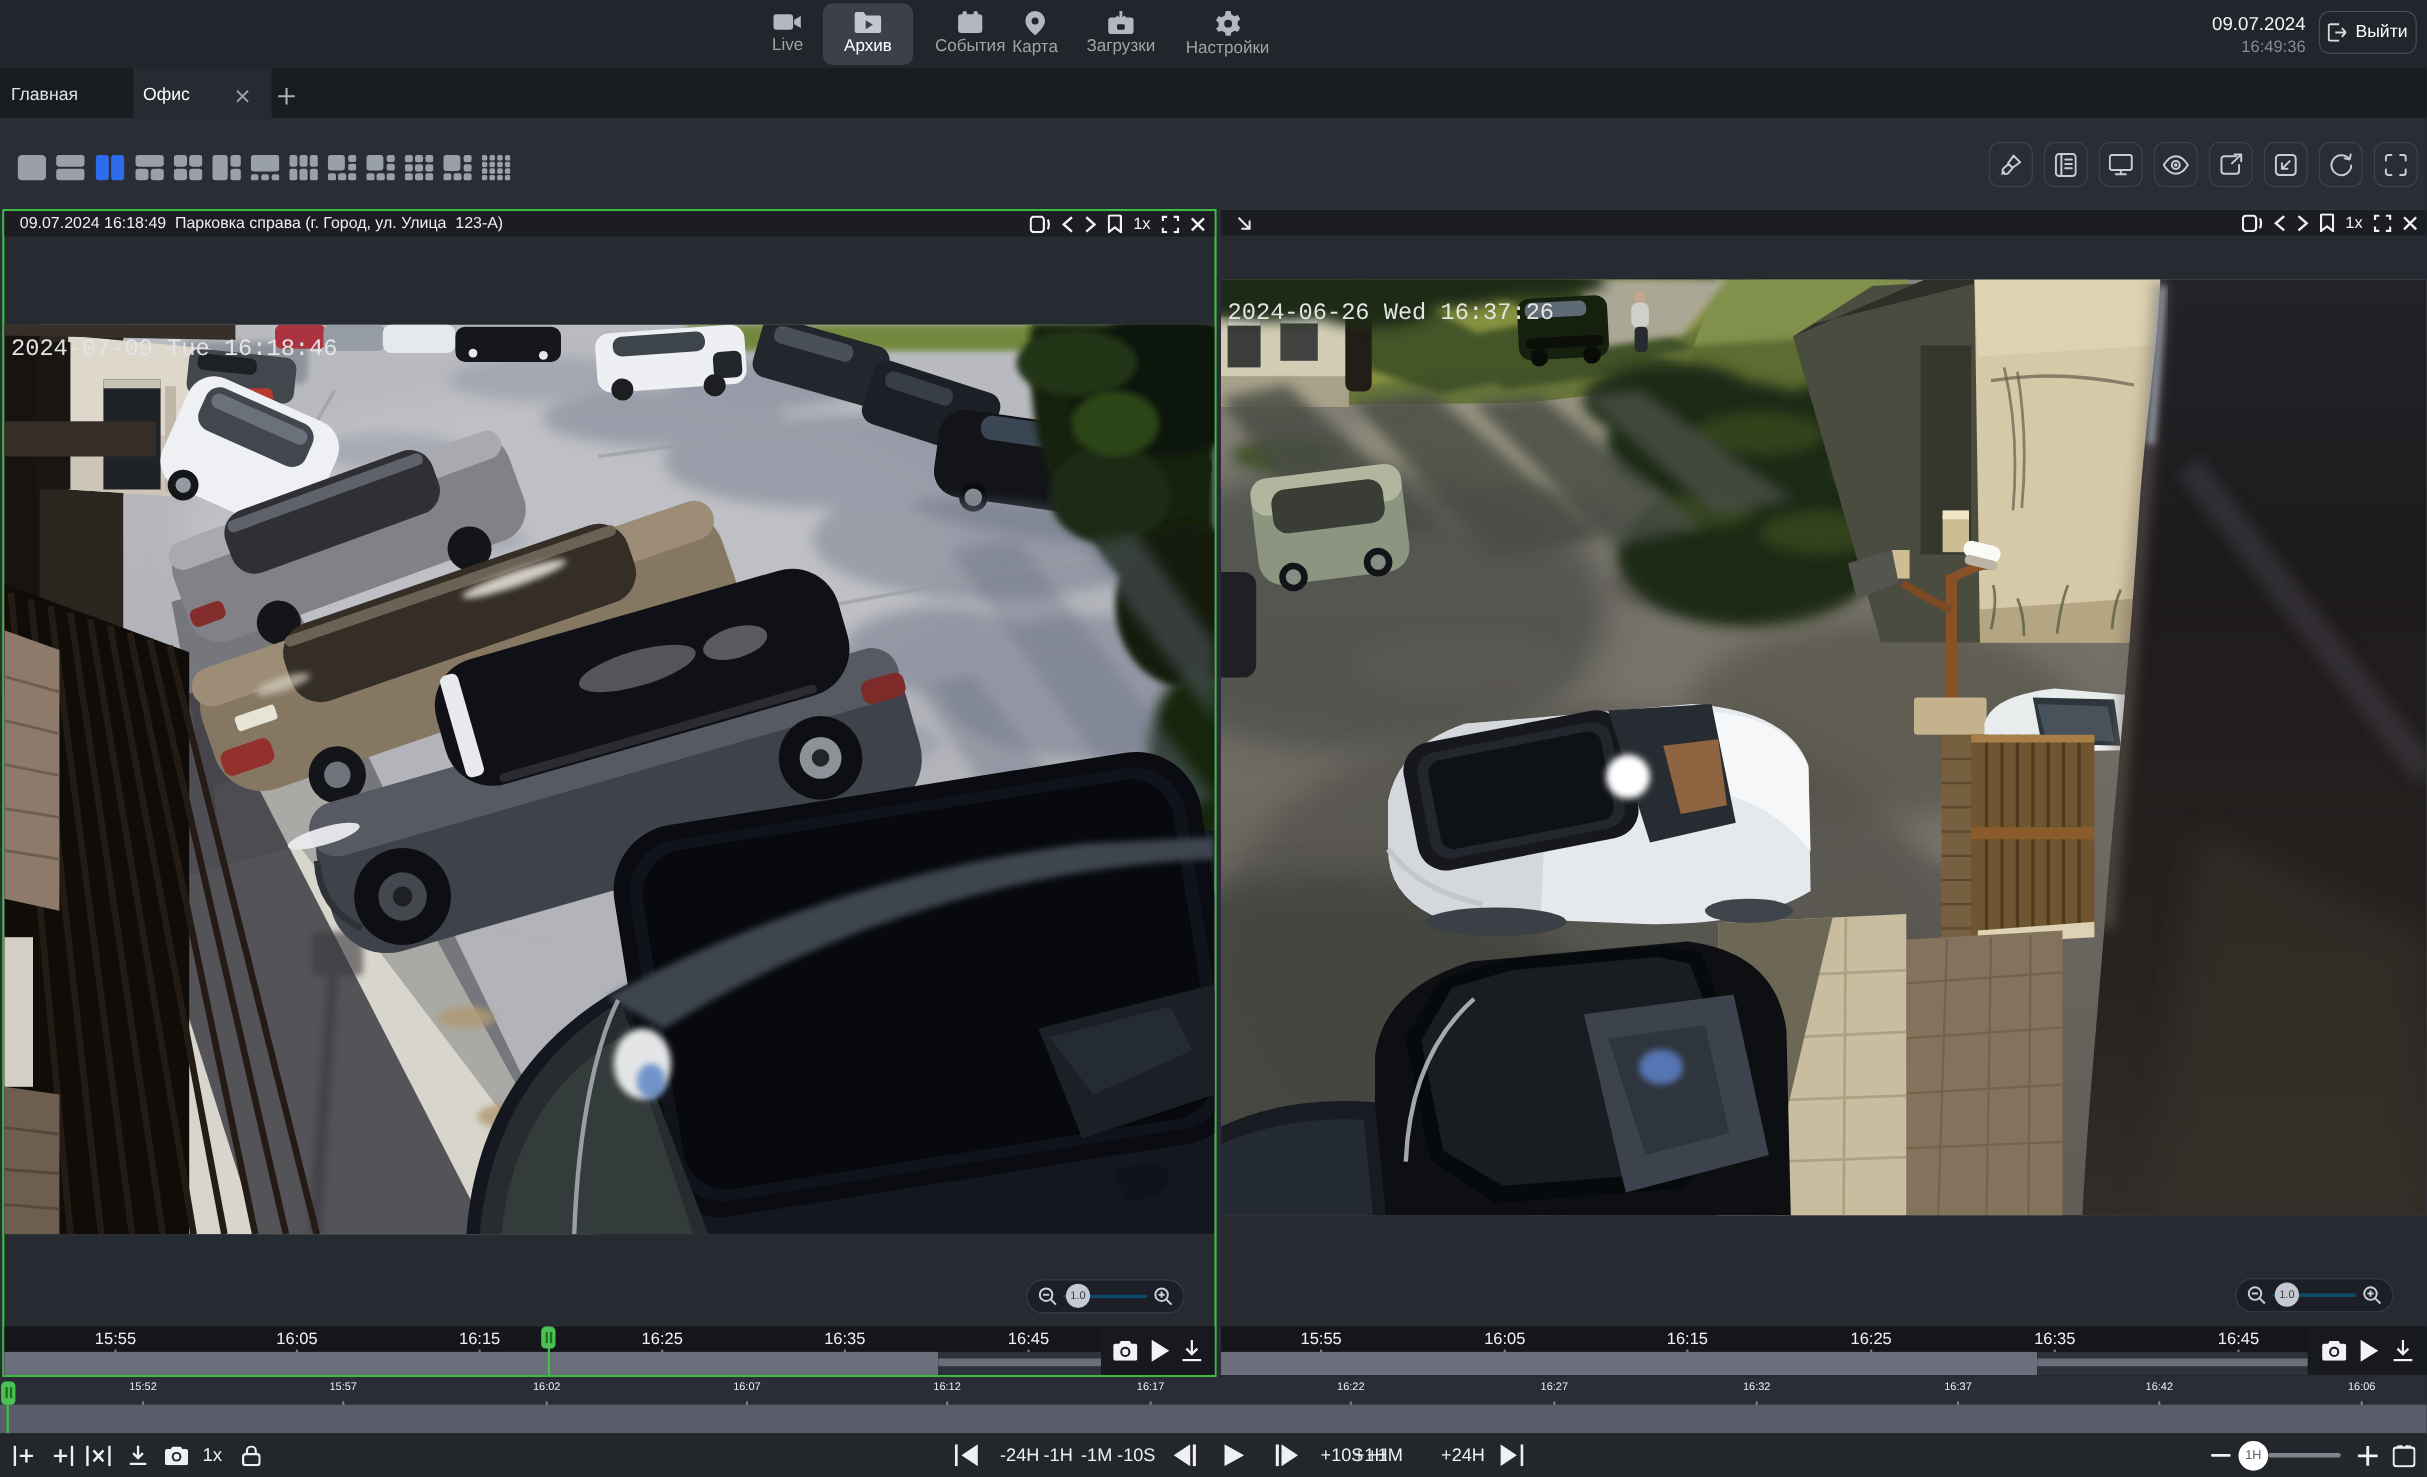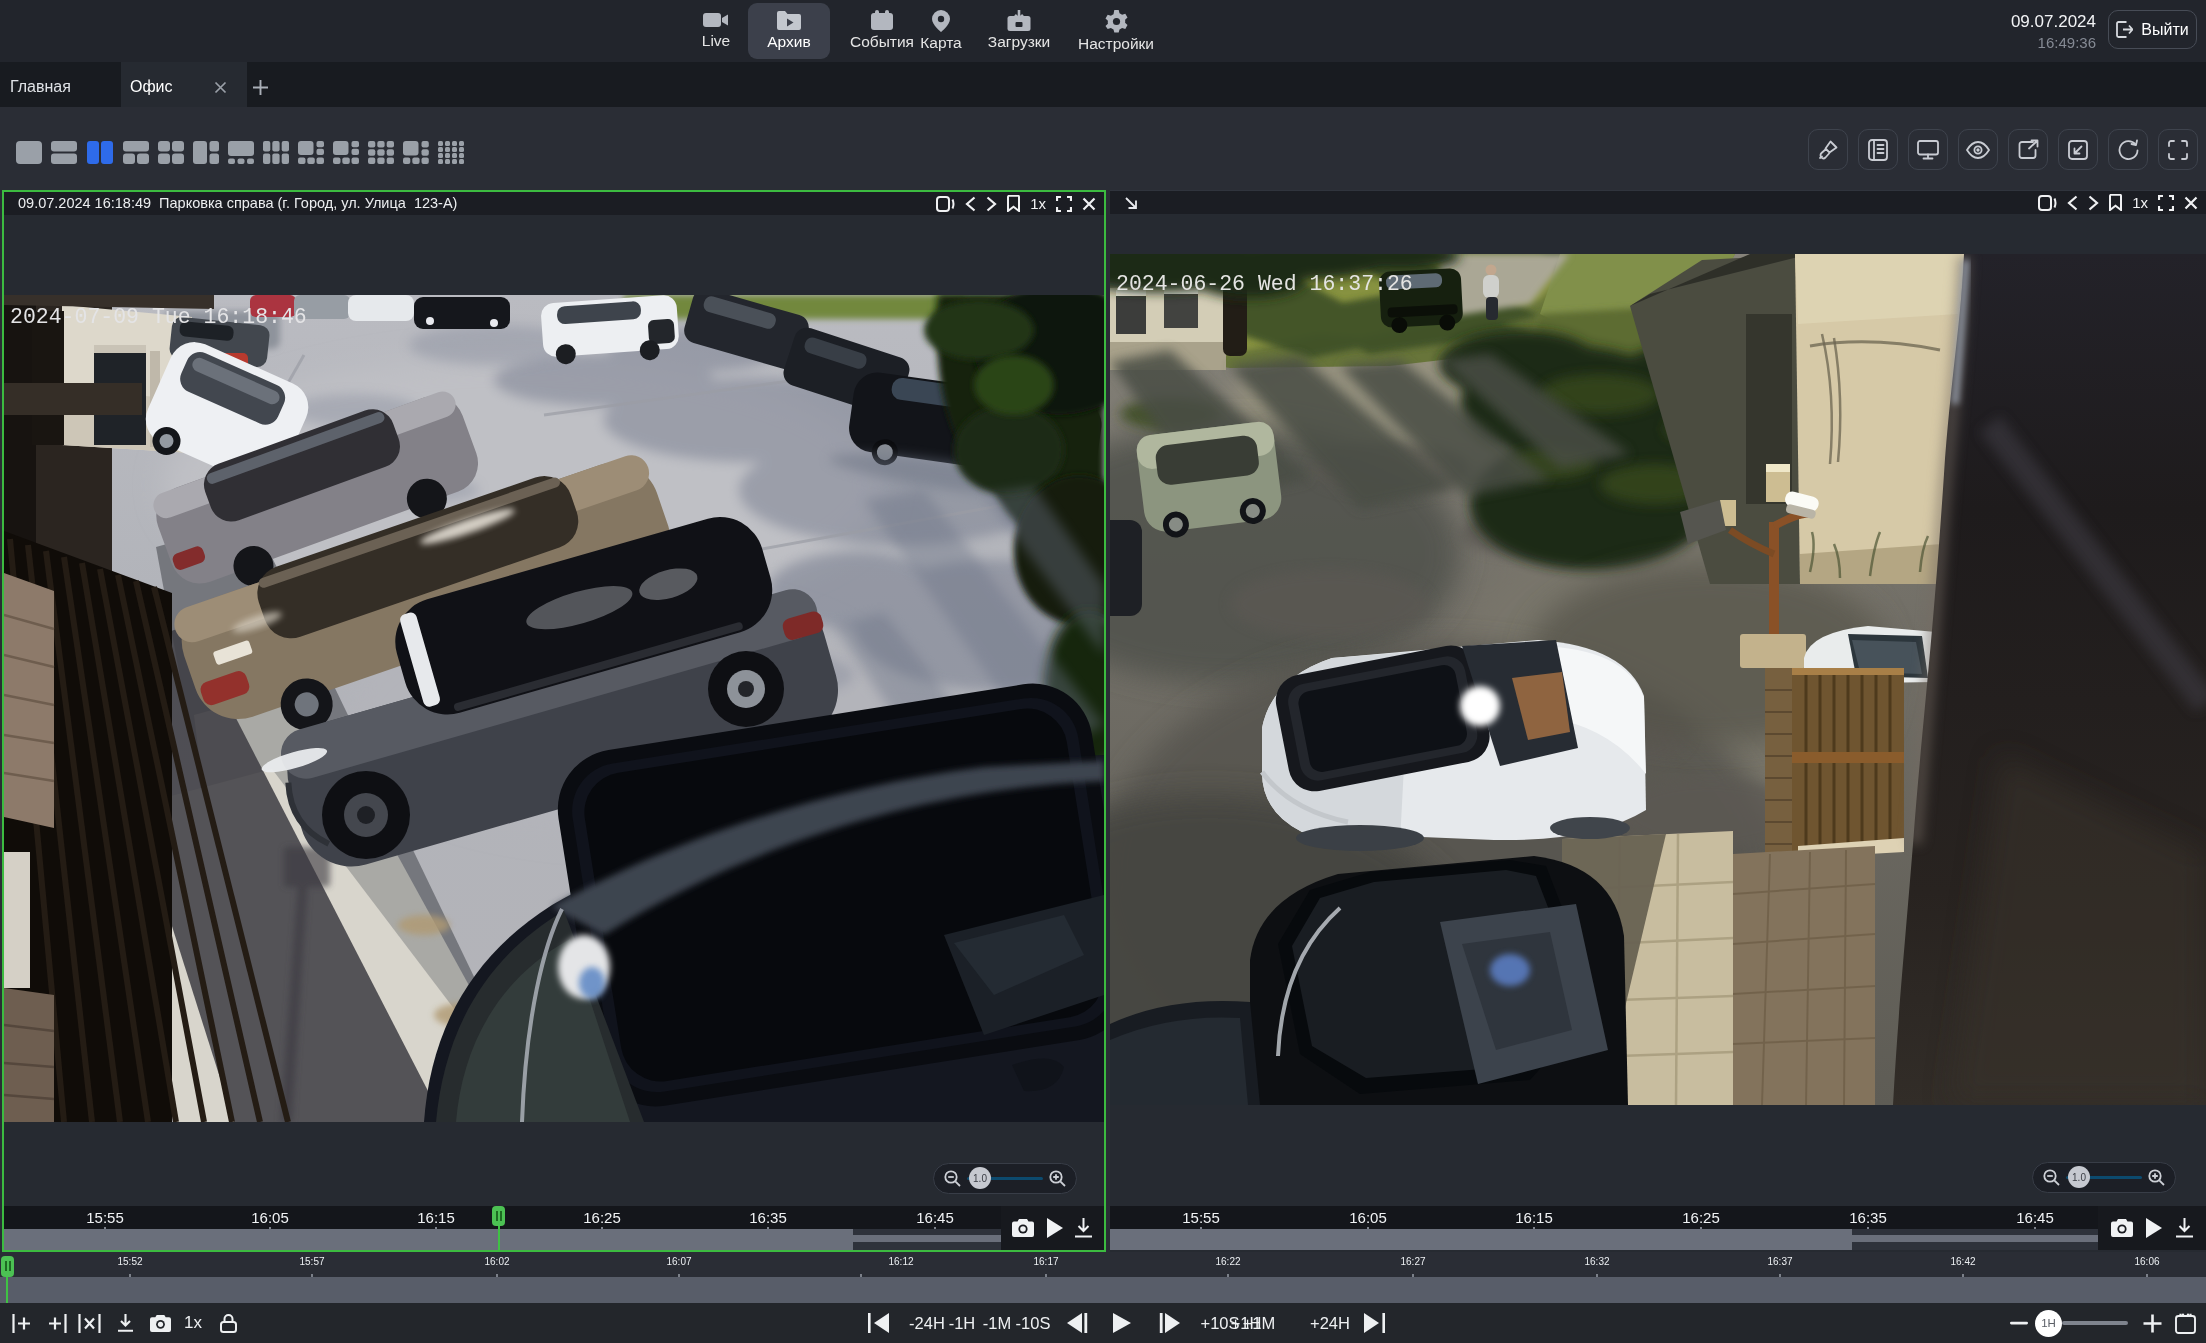--- a/index.html
+++ b/index.html
@@ -1,21 +1,21 @@
 <!DOCTYPE html>
 <html><head>
 <meta charset="utf-8">
 <style>
   * { margin:0; padding:0; box-sizing:border-box; }
   html,body { width:2206px; height:1343px; overflow:hidden; background:#2a2d35;
     font-family:"Liberation Sans", sans-serif; }
   .abs { position:absolute; }
   
   #topbar { position:absolute; left:0; top:0; width:2206px; height:62px; background:#22252c; }
-  .navitem { position:absolute; top:3px; height:56px; text-align:center; color:#e5e5e5; font-size:15.5px; }
+  .navitem { position:absolute; top:3px; height:56px; text-align:center; color:#a3a3a3; font-size:15.5px; }
   .navitem svg { display:block; margin:7px auto 2px; }
   .navitem .lbl { display:block; margin-top:0; }
   .nav-active { background:#3c404b; border-radius:9px; color:#fff; }
   #dateblk { position:absolute; right:110px; top:12px; text-align:right; }
   #dateblk .d { color:#f2f3f5; font-size:17px; }
   #dateblk .t { color:#858a94; font-size:15px; margin-top:2px; }
   #logout { position:absolute; right:9px; top:10px; width:89px; height:39px; border:1px solid #474c56;
     border-radius:10px; color:#fff; font-size:16px; display:flex; align-items:center; justify-content:center; gap:8px; }
   
   #tabstrip { position:absolute; left:0; top:62px; width:2206px; height:45px; background:#181b20; }
@@ -923,21 +923,21 @@
 
 <div id="gtl">
     <span class="lab" style="left:130px;">15:52</span>
     <span class="tick" style="left:130px;"></span>
     <span class="lab" style="left:312px;">15:57</span>
     <span class="tick" style="left:312px;"></span>
     <span class="lab" style="left:497px;">16:02</span>
     <span class="tick" style="left:497px;"></span>
     <span class="lab" style="left:679px;">16:07</span>
     <span class="tick" style="left:679px;"></span>
-    <span class="lab" style="left:861px;margin-left:40px;">16:12</span>
+    <span class="lab" style="left:861px;">16:12</span>
     <span class="tick" style="left:861px;"></span>
     <span class="lab" style="left:1046px;">16:17</span>
     <span class="tick" style="left:1046px;"></span>
     <span class="lab" style="left:1228px;">16:22</span>
     <span class="tick" style="left:1228px;"></span>
     <span class="lab" style="left:1413px;">16:27</span>
     <span class="tick" style="left:1413px;"></span>
     <span class="lab" style="left:1597px;">16:32</span>
     <span class="tick" style="left:1597px;"></span>
     <span class="lab" style="left:1780px;">16:37</span>

